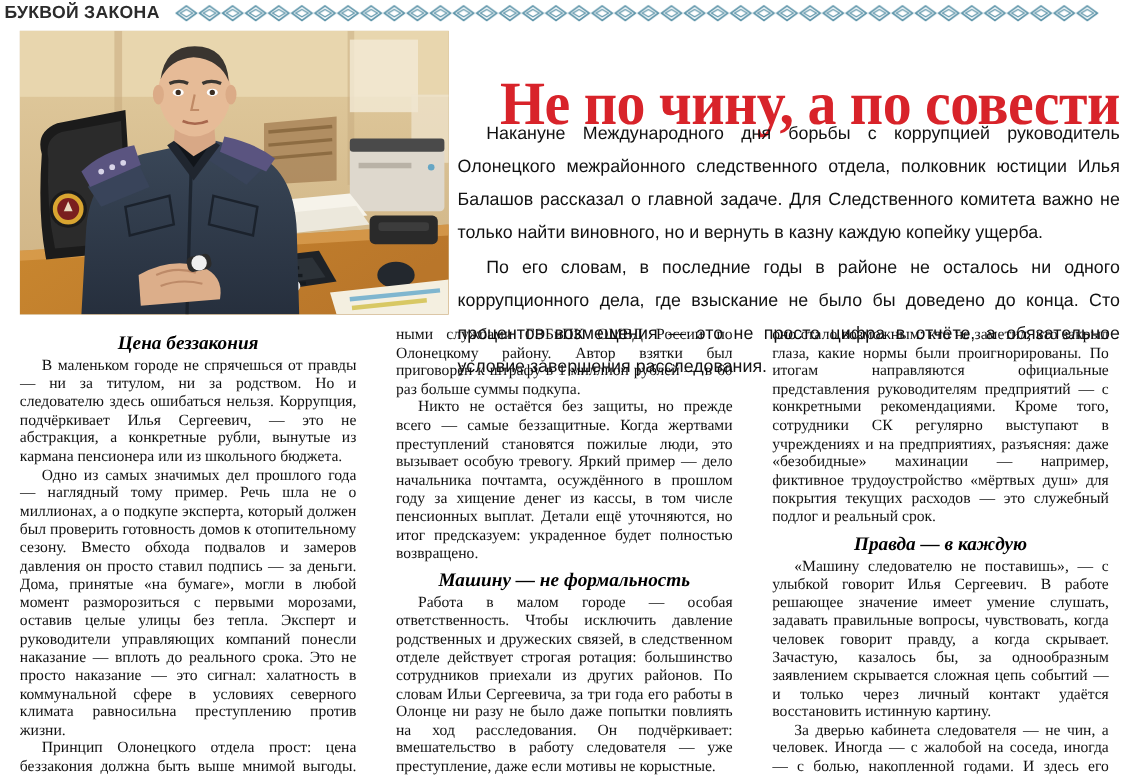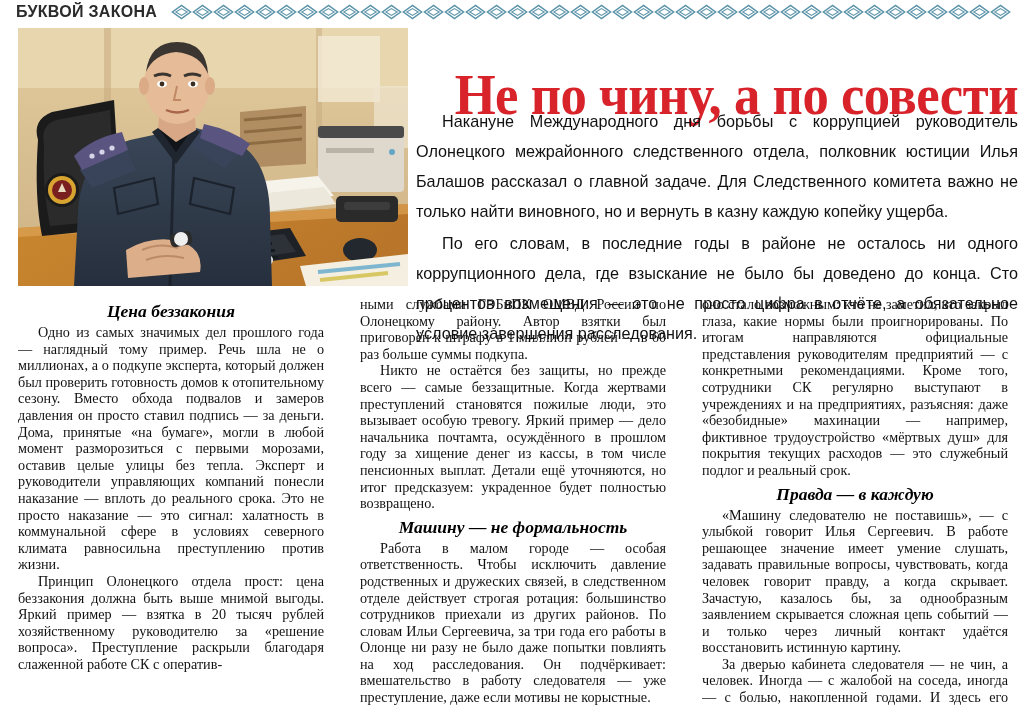--- a/index.html
+++ b/index.html
@@ -18,21 +18,21 @@
 
   
   .rubric-bar {
     position: absolute;
     left: 0; top: 0;
     width: 1026px;
     height: 24px;
     display: flex;
     align-items: center;
     box-sizing: border-box;
-    padding-left: 16px;
+    padding-left: 4px;
   }
   .rubric-title {
     font-family: "Liberation Sans", "DejaVu Sans", sans-serif;
     font-weight: bold;
     font-size: 16px;
     letter-spacing: 0.3px;
     color: #2b2b2b;
     white-space: nowrap;
   }
   .rubric-diamonds {
@@ -271,20 +271,21 @@
 
 <div class="lead">
   <p>Накануне Международного дня борьбы с коррупцией руководитель Олонецкого межрайонного следственного отдела, полковник юстиции Илья Балашов рассказал о главной задаче. Для Следственного комитета важно не только найти виновного, но и вернуть в казну каждую копейку ущерба.</p>
   <p>По его словам, в последние годы в районе не осталось ни одного коррупционного дела, где взыскание не было бы доведено до конца. Сто процентов возмещения — это не просто цифра в отчёте, а обязательное условие завершения расследования.</p>
 </div>
 
 <div class="cols">
 
   <div class="col">
     <h2 class="subhead">Цена беззакония</h2>
+    <p>В маленьком городе не спрячешься от правды — ни за титулом, ни за родством. Но и следователю здесь ошибаться нельзя. Коррупция, подчёркивает Илья Сергеевич, — это не абстракция, а конкретные рубли, вынутые из кармана пенсионера или из школьного бюджета.</p>
     <p>Одно из самых значимых дел прошлого года — наглядный тому пример. Речь шла не о миллионах, а о подкупе эксперта, который должен был проверить готовность домов к отопительному сезону. Вместо обхода подвалов и замеров давления он просто ставил подпись — за деньги. Дома, принятые «на бумаге», могли в любой момент разморозиться с первыми морозами, оставив целые улицы без тепла. Эксперт и руководители управляющих компаний понесли наказание — вплоть до реального срока. Это не просто наказание — это сигнал: халатность в коммунальной сфере в условиях северного климата равносильна преступлению против жизни.</p>
     <p>Принцип Олонецкого отдела прост: цена беззакония должна быть выше мнимой выгоды. Яркий пример — взятка в 20 тысяч рублей хозяйственному руководителю за «решение вопроса». Преступление раскрыли благодаря слаженной работе СК с оператив-</p>
   </div>
 
   <div class="col">
     <p class="cont">ными службами ГЭБиПК ОМВД России по Олонецкому району. Автор взятки был приговорён к штрафу в 1 миллион рублей — в 60 раз больше суммы подкупа.</p>
     <p>Никто не остаётся без защиты, но прежде всего — самые беззащитные. Когда жертвами преступлений становятся пожилые люди, это вызывает особую тревогу. Яркий пример — дело начальника почтамта, осуждённого в прошлом году за хищение денег из кассы, в том числе пенсионных выплат. Детали ещё уточняются, но итог предсказуем: украденное будет полностью возвращено.</p>
     <h2 class="subhead">Машину — не формальность</h2>
     <p>Работа в малом городе — особая ответственность. Чтобы исключить давление родственных и дружеских связей, в следственном отделе действует строгая ротация: большинство сотрудников приехали из других районов. По словам Ильи Сергеевича, за три года его работы в Олонце ни разу не было даже попытки повлиять на ход расследования. Он подчёркивает: вмешательство в работу следователя — уже преступление, даже если мотивы не корыстные.</p>
 

